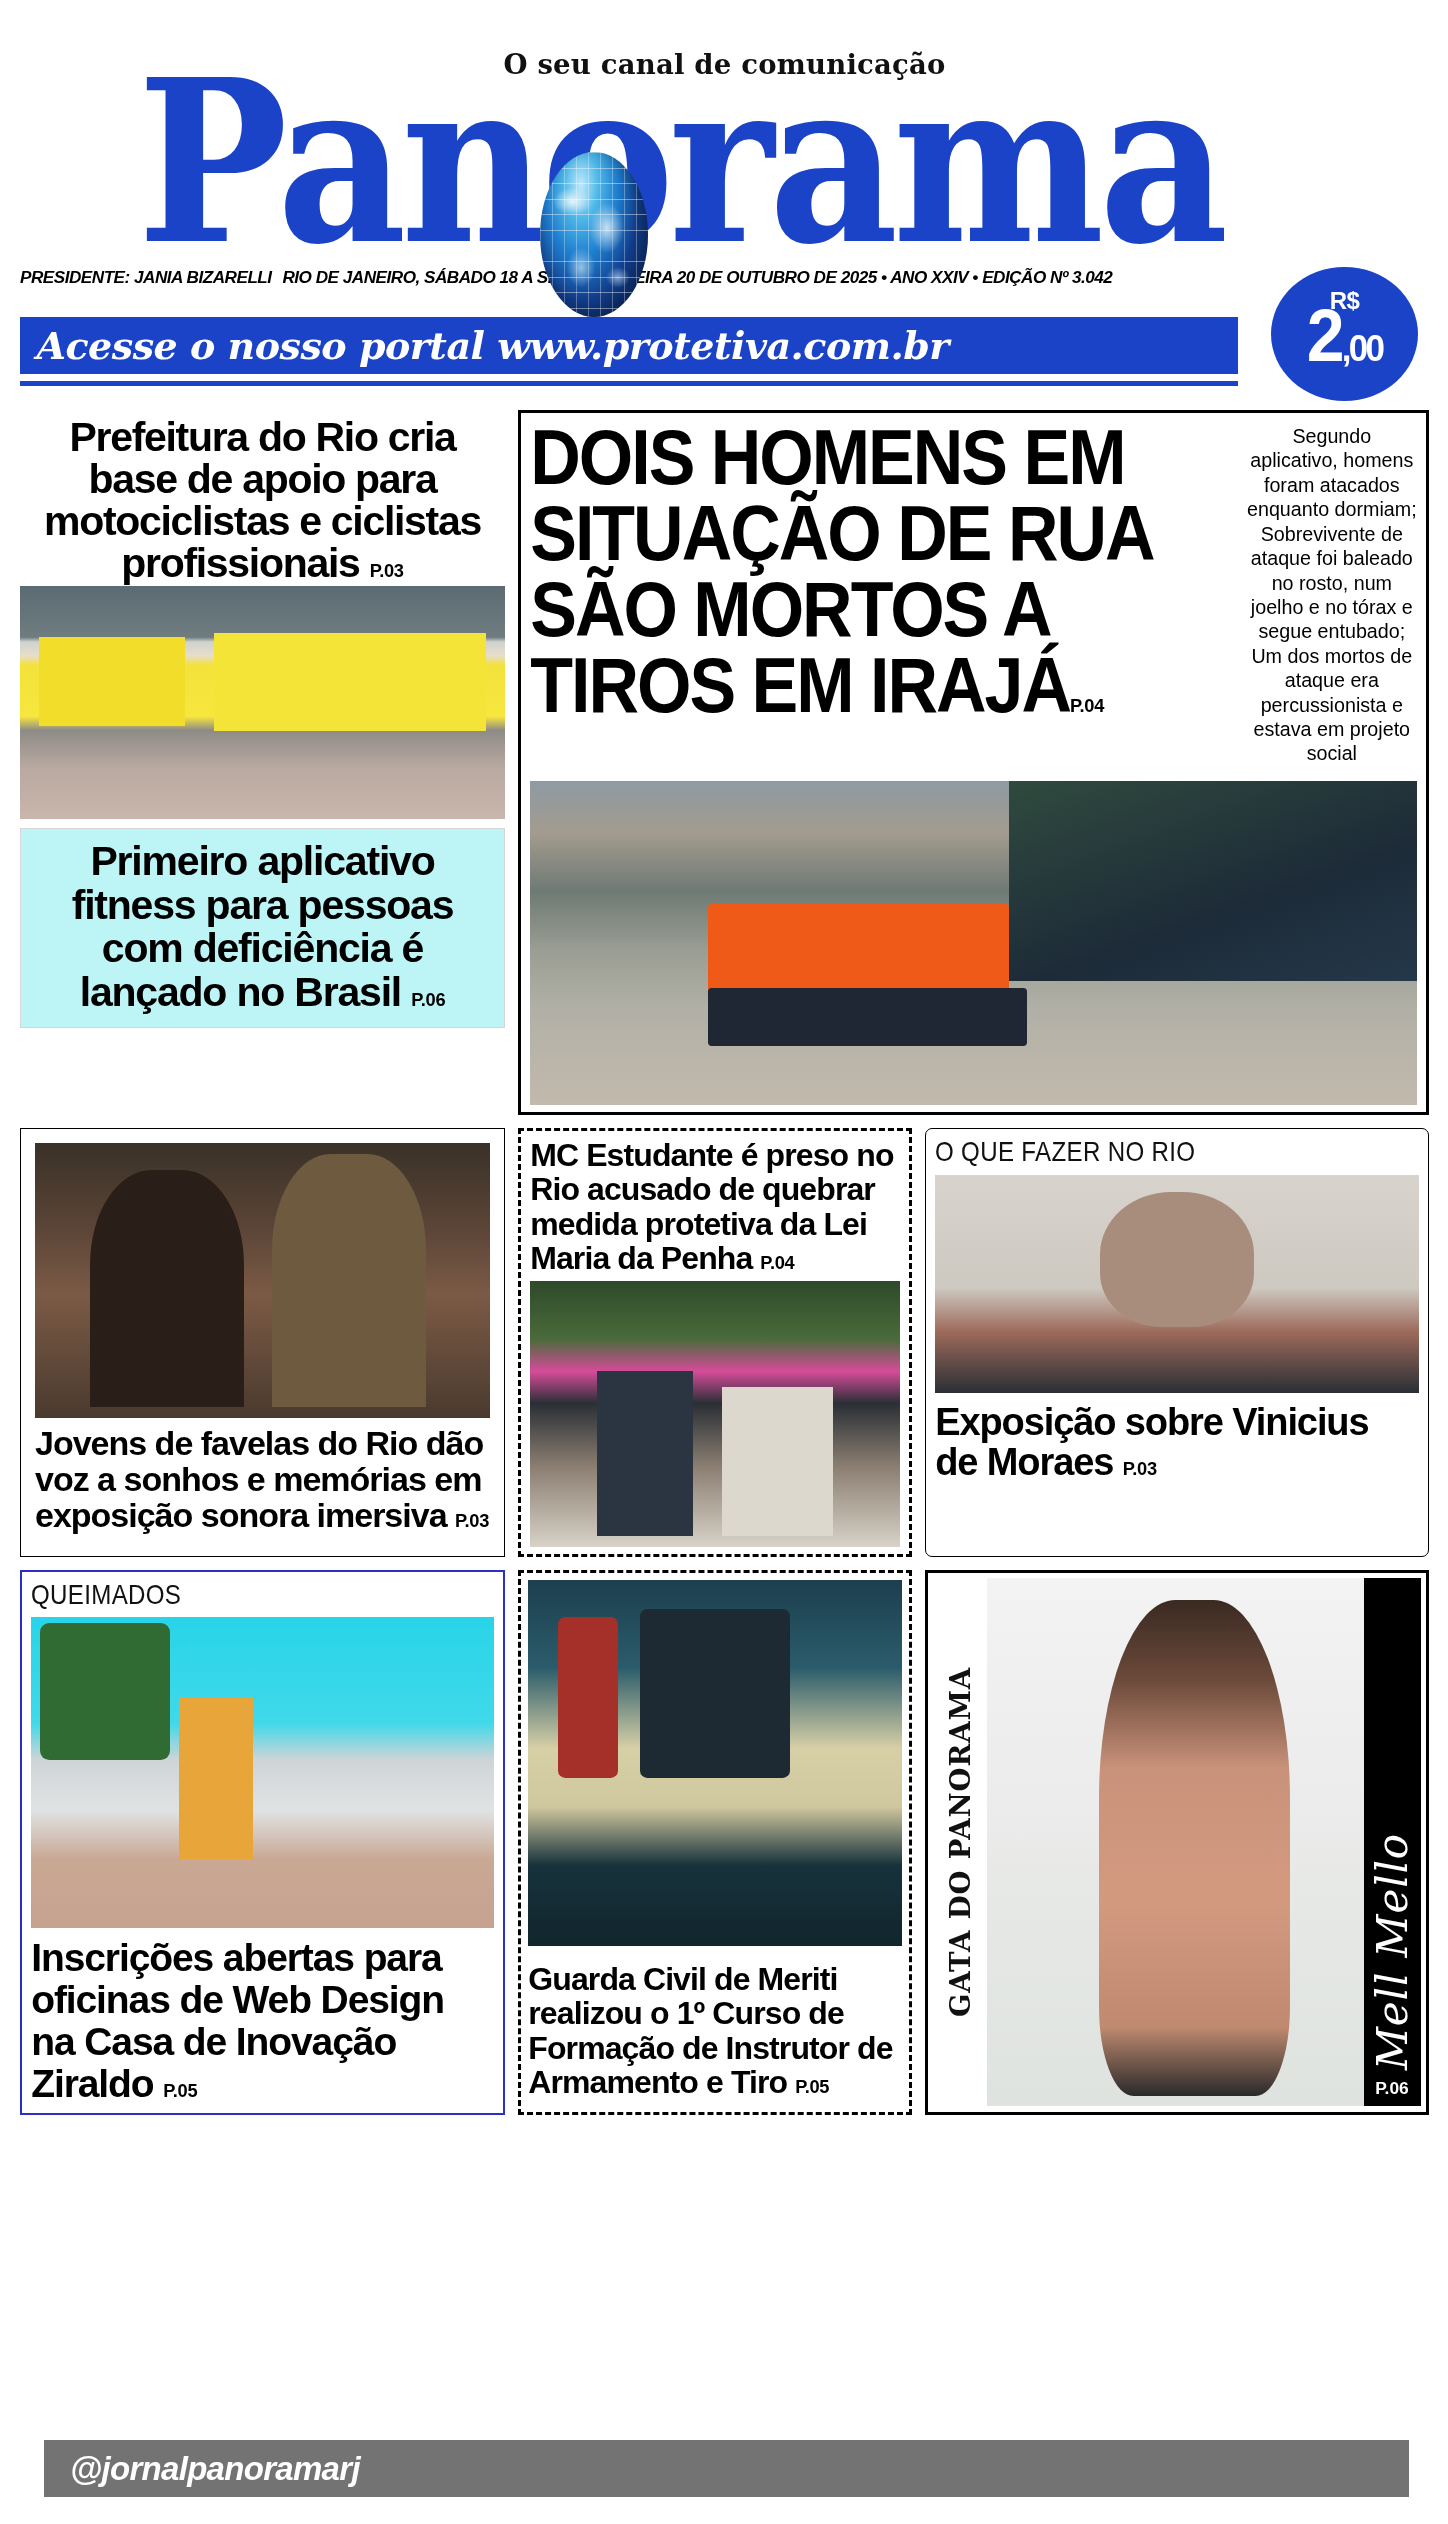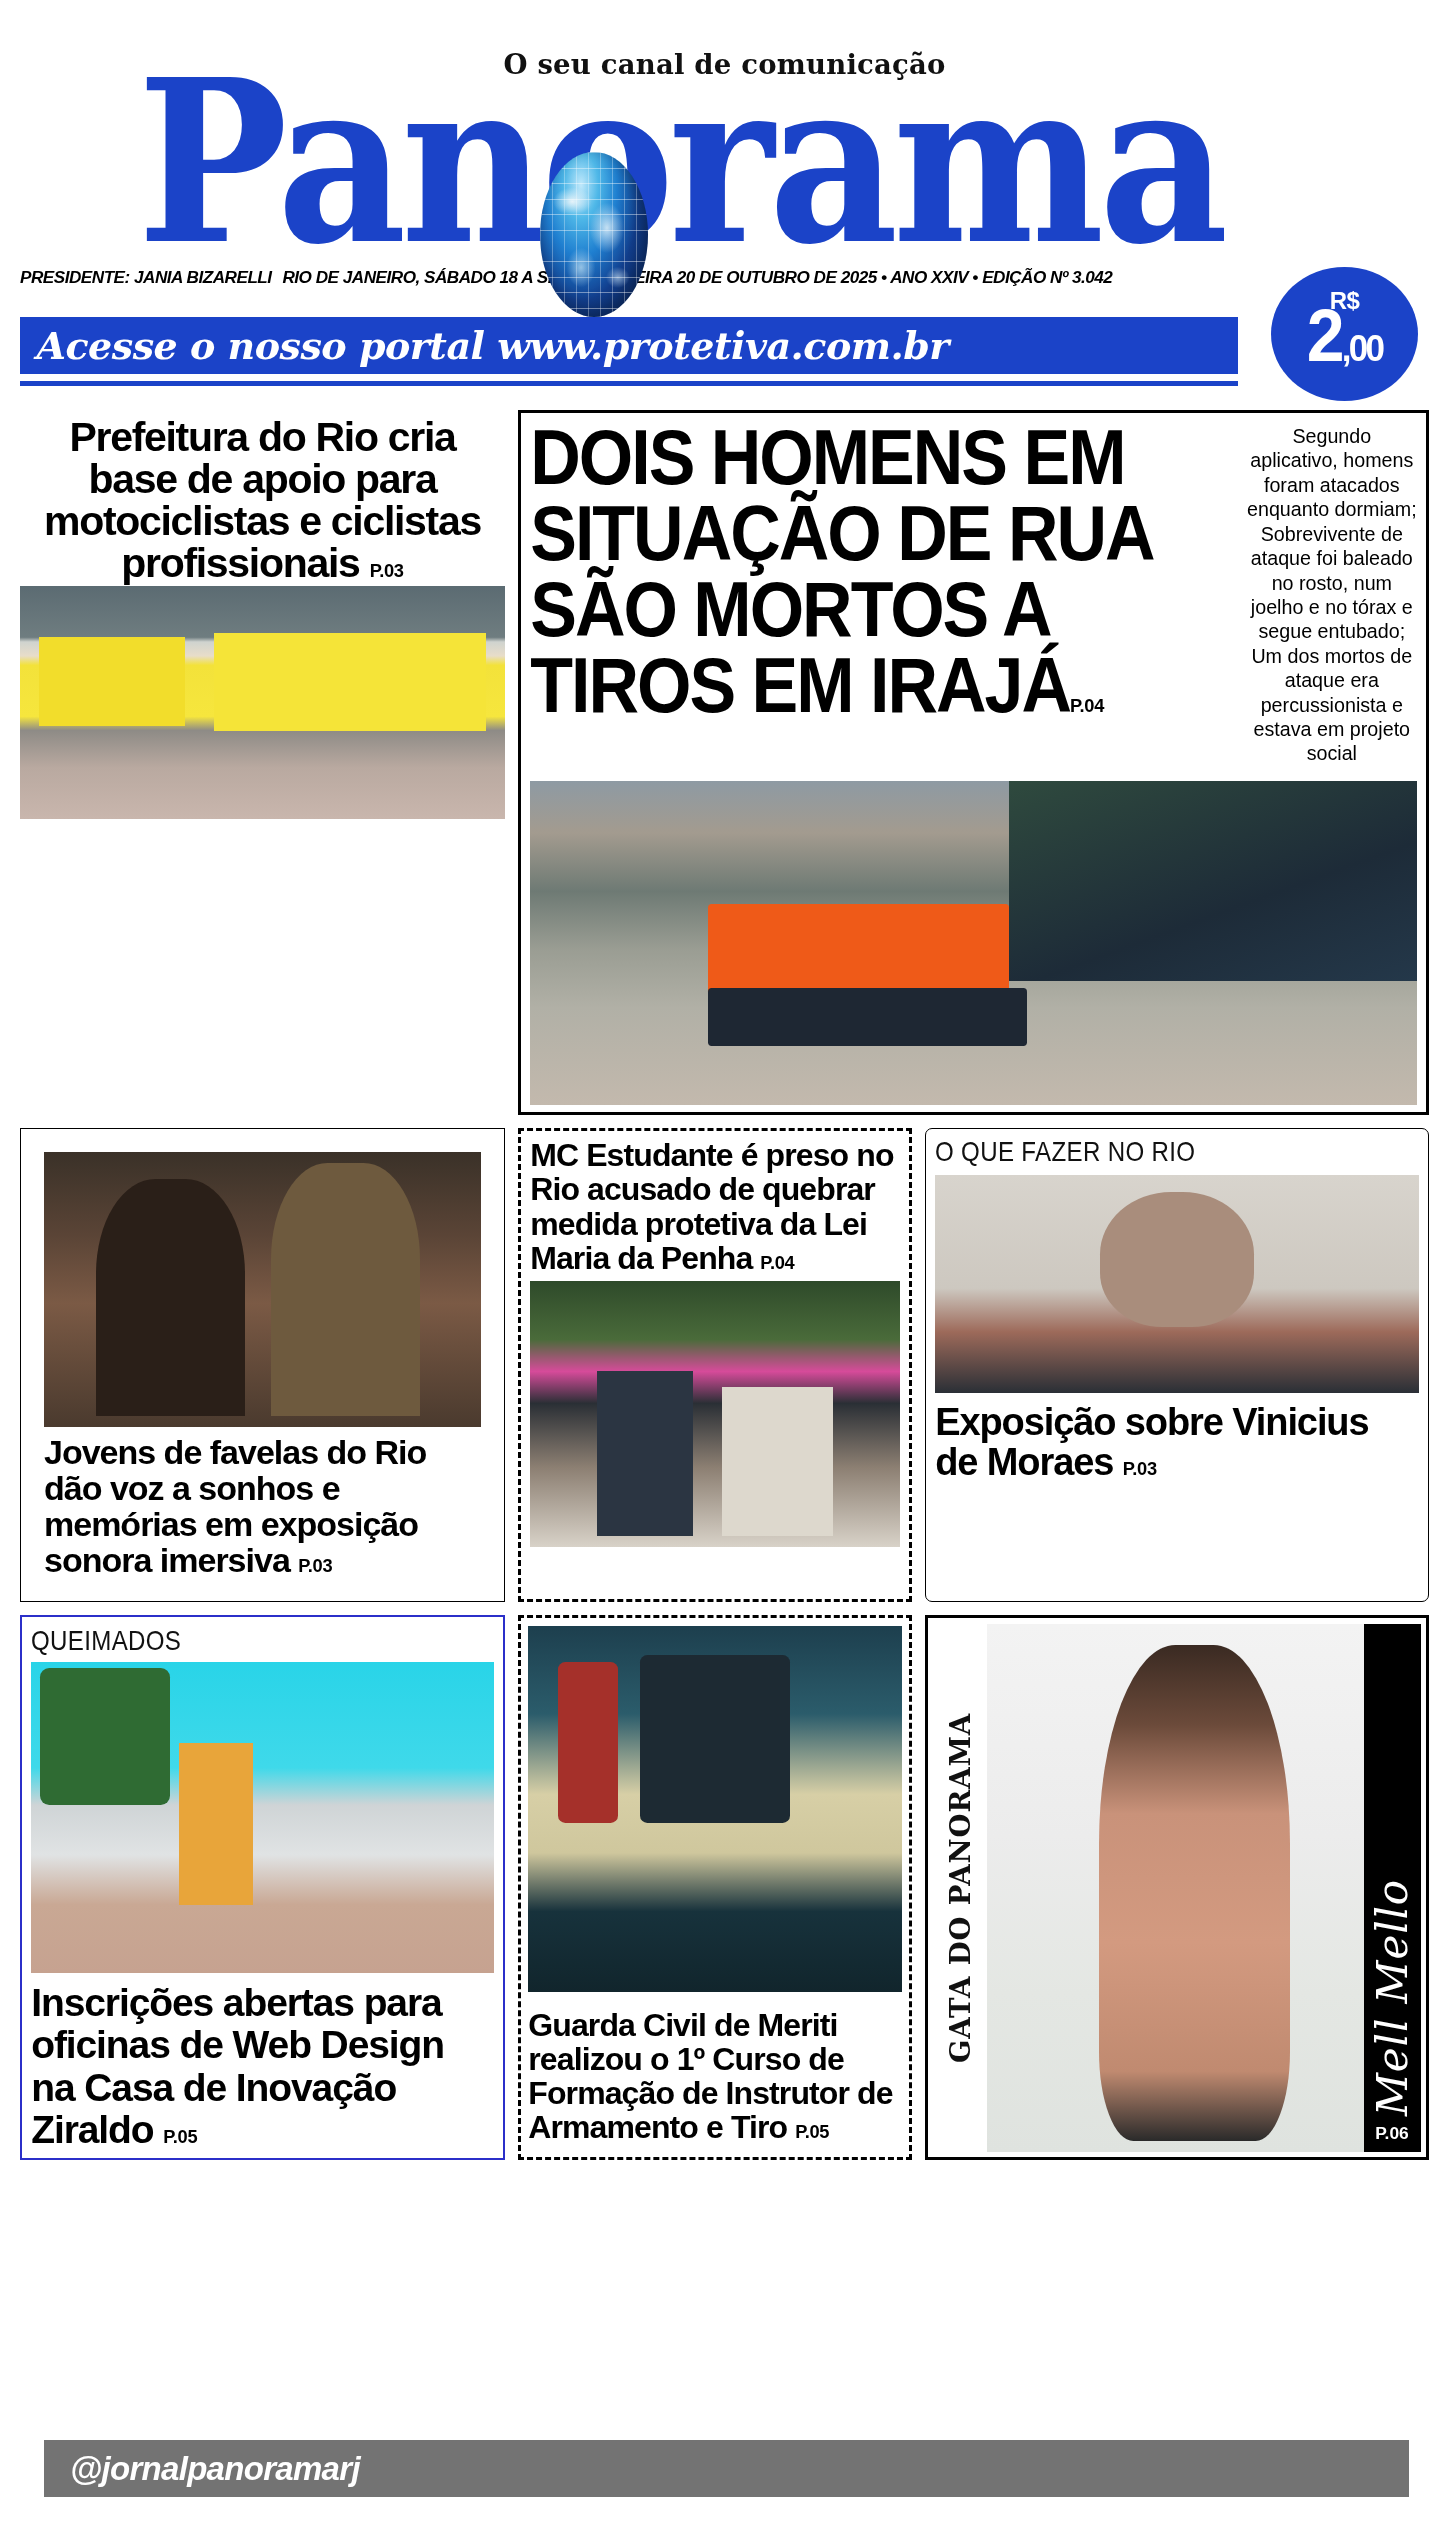--- a/index.html
+++ b/index.html
@@ -143,21 +143,21 @@
     width:170px;flex:0 0 170px;
     font-family:"Liberation Sans", sans-serif;
     font-size:19.7px;line-height:1.24;text-align:center;color:#000;
     padding-top:3.7px;
   }
   .hero-photo{
     margin:5.5px 9.2px 7.3px;height:324px;background:#8f9aa4;position:relative;overflow:hidden;
   }
 
   
-  .m-left{width:485px;flex:0 0 485px;padding:23px;}
+  .m-left{width:485px;flex:0 0 485px;padding:14px;}
   .m-left .photo{height:275px;}
   .m-left .cap{font-size:34px;letter-spacing:-1px;line-height:1.06;padding-top:7.3px;}
   .m-mid{width:394px;flex:0 0 394px;padding:7.3px 9.2px;}
   .m-mid .cap{font-size:32px;letter-spacing:-0.9px;line-height:1.07;}
   .m-mid .photo{height:266px;margin-top:5.5px;}
   .m-right{flex:1;padding:7.3px 9.2px;border-radius:7px;}
   .kicker{
     font-family:"Liberation Sans", sans-serif;font-weight:400;
     font-size:28px;letter-spacing:0.4px;color:#111;
     transform:scaleX(.86);transform-origin:left center;white-space:nowrap;
@@ -262,20 +262,26 @@
 
       <div class="col-left">
         <div class="box">
           <div class="hl lead-head">
             <span>Prefeitura do Rio cria base de apoio para motociclistas e ciclistas profissionais</span>
             <span class="pg">P.03</span>
           </div>
           <div class="photo ph-bike"></div>
         </div>
 
+        <div class="cyan-box">
+          <div class="hl">
+            <span>Primeiro aplicativo fitness para pessoas com deficiência é lançado no Brasil</span>
+            <span class="pg">P.06</span>
+          </div>
+        </div>
       </div>
 
       <div class="box b-solid hero">
         <div class="hero-inner">
           <div class="hero-main">
             <div class="hl hero-title">
               <span>DOIS HOMENS EM SITUAÇÃO DE RUA SÃO MORTOS A TIROS EM IRAJÁ</span><span class="pg">P.04</span>
             </div>
           </div>
           <div class="hero-side">Segundo aplicativo, homens foram atacados enquanto dormiam; Sobrevivente de ataque foi baleado no rosto, num joelho e no tórax e segue entubado; Um dos mortos de ataque era percussionista e estava em projeto social</div>

